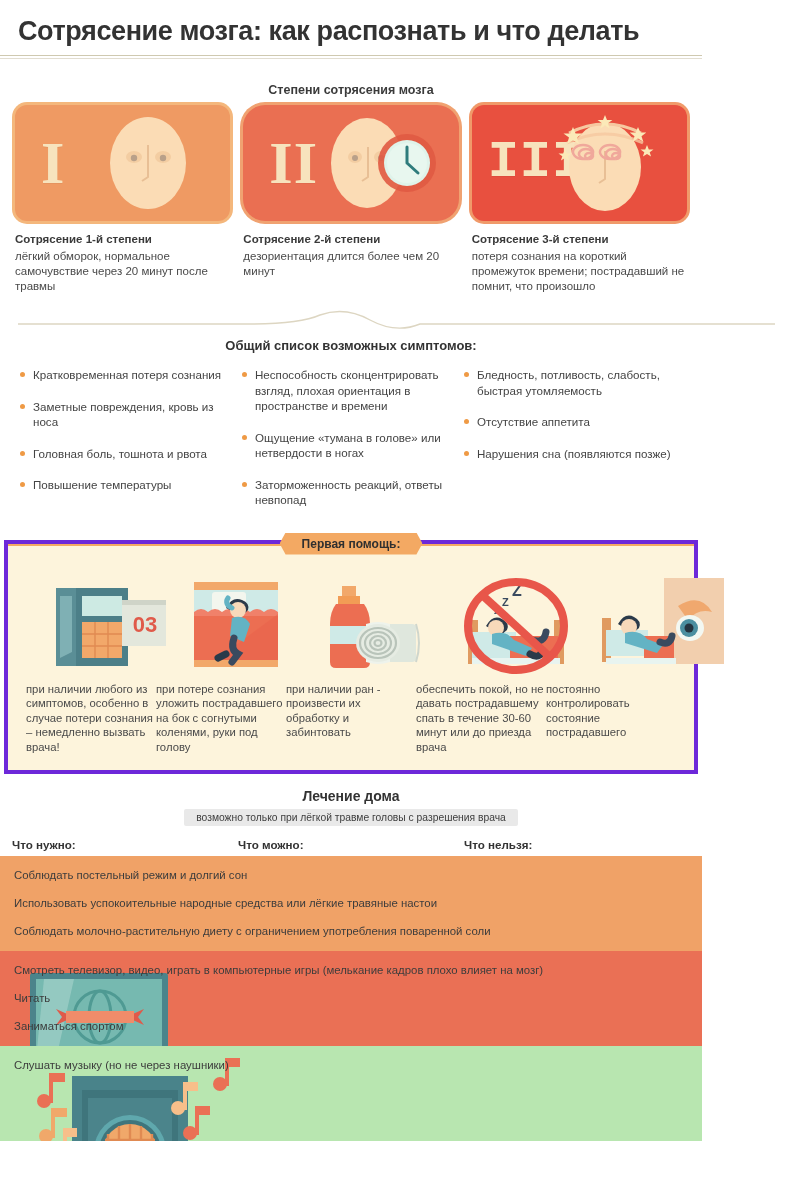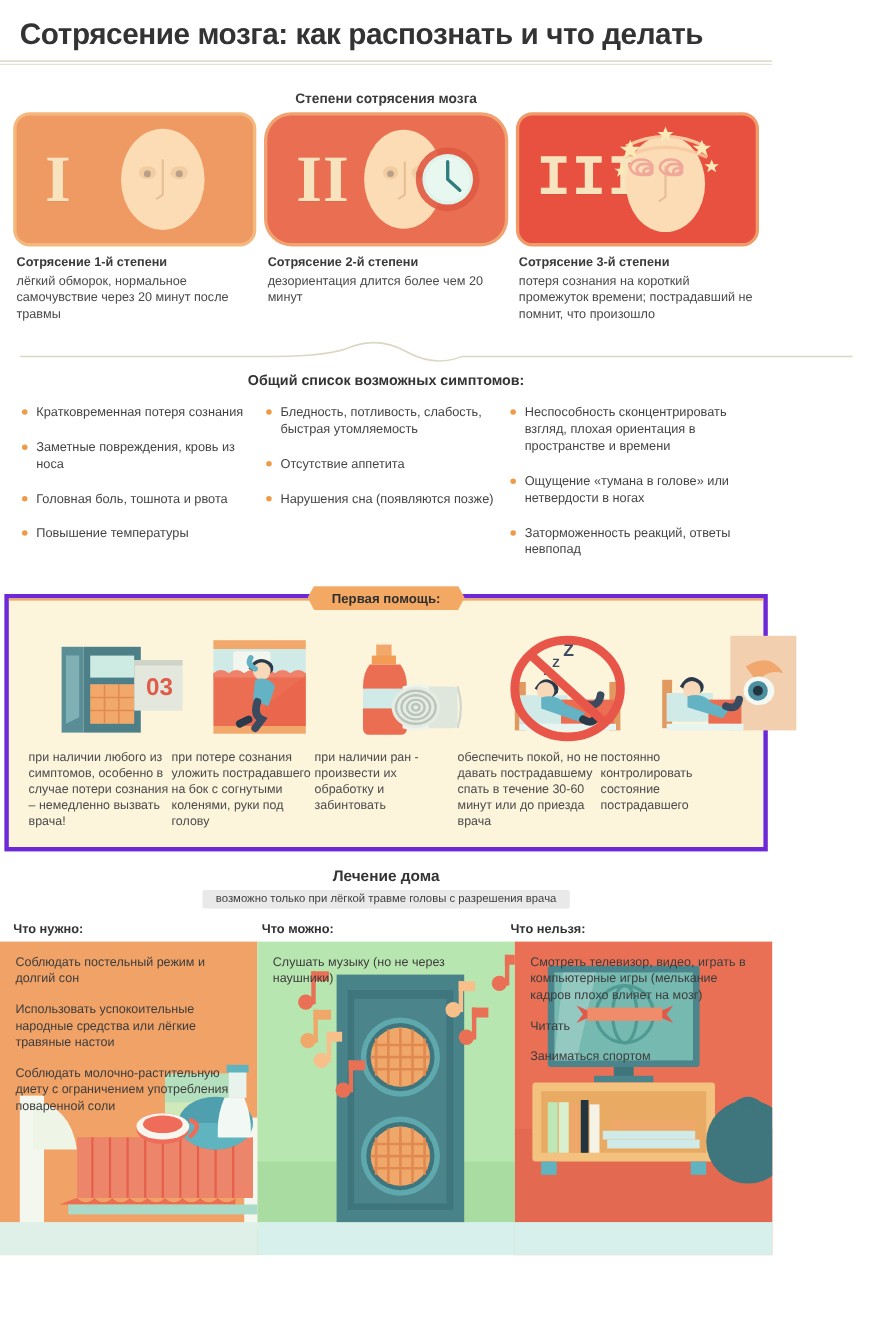--- a/index.html
+++ b/index.html
@@ -90,21 +90,21 @@
   
   .home{margin-top:14px;}
   .home-title{text-align:center;font-size:14px;font-weight:bold;color:#333;}
   .home-sub{
     display:block;margin:5px auto 0 auto;width:max-content;
     background:#e9e9e9;color:#3d3d3d;font-size:10.3px;
     padding:3px 12px;border-radius:2px;
   }
   .home-heads{display:flex;padding:12px 12px 5px 12px;}
   .home-heads div{flex:1;font-size:11.6px;font-weight:bold;color:#333;}
-  .home-cols{display:flex;height:285px;}
+  .home-cols{display:flex;height:285px;flex-direction:column;}
   .hcol{flex:1;position:relative;overflow:hidden;}
   .hcol .pad{position:relative;z-index:3;padding:12px 14px 0 14px;}
   .hcol p{margin:0 0 13px 0;font-size:11.4px;line-height:15px;color:#3c3c3c;}
   .hc-art{position:absolute;left:0;right:0;bottom:0;top:0;z-index:1;}
 
   svg{display:block;}
 </style>
 </head>
 <body>
 
@@ -199,28 +199,28 @@
   <div class="symptoms">
     <div class="sym-title">Общий список возможных симптомов:</div>
     <div class="sym-cols">
       <div class="sym-col">
         <div class="sym-item">Кратковременная потеря сознания</div>
         <div class="sym-item">Заметные повреждения, кровь из носа</div>
         <div class="sym-item">Головная боль, тошнота и рвота</div>
         <div class="sym-item">Повышение температуры</div>
       </div>
       <div class="sym-col">
+        <div class="sym-item">Неспособность сконцентрировать взгляд, плохая ориентация в пространстве и времени</div>
+        <div class="sym-item">Ощущение «тумана в голове» или нетвердости в ногах</div>
+        <div class="sym-item">Заторможенность реакций, ответы невпопад</div>
+      </div>
+      <div class="sym-col">
         <div class="sym-item">Бледность, потливость, слабость, быстрая утомляемость</div>
         <div class="sym-item">Отсутствие аппетита</div>
         <div class="sym-item">Нарушения сна (появляются позже)</div>
-      </div>
-      <div class="sym-col">
-        <div class="sym-item">Неспособность сконцентрировать взгляд, плохая ориентация в пространстве и времени</div>
-        <div class="sym-item">Ощущение «тумана в голове» или нетвердости в ногах</div>
-        <div class="sym-item">Заторможенность реакций, ответы невпопад</div>
       </div>
     </div>
   </div>
 
   <div class="aid-wrap">
     <div class="aid-box">
       <div class="aid-line"></div>
       <div class="aid-ribbon">Первая помощь:</div>
 
       <div class="aid-icons">
@@ -393,20 +393,61 @@
             <rect x="0" y="255" width="265" height="30" fill="#dff0e9"></rect>
           </svg>
         </div>
         <div class="pad">
           <p>Соблюдать постельный режим и долгий сон</p>
           <p>Использовать успокоительные народные средства или лёгкие травяные настои</p>
           <p>Соблюдать молочно-растительную диету с ограничением употребления поваренной соли</p>
         </div>
       </div>
 
+      <div class="hcol" style="background:#ea7055;">
+        <div class="hc-art">
+          <svg width="264" height="285" viewBox="0 0 264 285" preserveAspectRatio="none">
+            <rect x="0" y="170" width="264" height="85" fill="#e36a51"></rect>
+            <rect x="0" y="255" width="264" height="30" fill="#d8f0ec"></rect>
+            <rect x="30" y="22" width="138" height="92" rx="3" fill="#4b848b"></rect>
+            <rect x="36" y="28" width="126" height="80" fill="#76b9b0"></rect>
+            <polygon points="44,28 74,28 56,108 36,108" fill="#cfe9e2" opacity=".35"></polygon>
+            <g fill="none" stroke="#4f9a93" stroke-width="3">
+              <circle cx="100" cy="66" r="26"></circle>
+              <ellipse cx="100" cy="66" rx="11" ry="26"></ellipse>
+              <line x1="74" y1="66" x2="126" y2="66"></line>
+            </g>
+            <path d="M56 58 l18 8 l-18 8 l6 -8z" fill="#e05a4a"></path>
+            <path d="M144 58 l-18 8 l18 8 l-6 -8z" fill="#e05a4a"></path>
+            <rect x="66" y="60" width="68" height="12" fill="#f08c6a"></rect>
+            <rect x="90" y="114" width="18" height="10" fill="#3f757c"></rect>
+            <rect x="72" y="122" width="54" height="6" fill="#4b848b"></rect>
+            <rect x="16" y="128" width="166" height="72" rx="3" fill="#f2c27e"></rect>
+            <rect x="24" y="136" width="150" height="56" fill="#e9ab63"></rect>
+            <rect x="30" y="146" width="9" height="46" fill="#bfe6b5"></rect>
+            <rect x="40" y="146" width="9" height="46" fill="#d9f0cf"></rect>
+            <rect x="50" y="148" width="9" height="44" fill="#f0a86a"></rect>
+            <rect x="60" y="144" width="7" height="48" fill="#24343f"></rect>
+            <rect x="68" y="148" width="9" height="44" fill="#f5f2e6"></rect>
+            <rect x="80" y="172" width="84" height="8" fill="#cfeae7"></rect>
+            <rect x="84" y="180" width="84" height="8" fill="#cfeae7"></rect>
+            <rect x="88" y="162" width="76" height="9" fill="#f0a86a"></rect>
+            <rect x="24" y="200" width="14" height="12" fill="#5fb4c0"></rect>
+            <rect x="160" y="200" width="14" height="12" fill="#5fb4c0"></rect>
+            <circle cx="212" cy="182" r="38" fill="#3f757c"></circle>
+            <path d="M200 146 q12 -10 24 0 l0 12 l-8 0 l0 -8 q-4 -5 -8 0 l0 8 l-8 0z" fill="#3f757c"></path>
+          </svg>
+        </div>
+        <div class="pad">
+          <p>Смотреть телевизор, видео, играть в компьютерные игры (мелькание кадров плохо влияет на мозг)</p>
+          <p>Читать</p>
+          <p>Заниматься спортом</p>
+        </div>
+      </div>
+
       <div class="hcol" style="background:#b8e6b0;">
         <div class="hc-art">
           <svg width="264" height="285" viewBox="0 0 264 285" preserveAspectRatio="none">
             <rect x="0" y="200" width="264" height="55" fill="#a8dca0"></rect>
             <rect x="0" y="255" width="264" height="30" fill="#d8f0ec"></rect>
             <rect x="72" y="30" width="116" height="225" fill="#49838a"></rect>
             <rect x="82" y="44" width="96" height="200" fill="#3f757c"></rect>
             <rect x="88" y="52" width="84" height="186" fill="#4b848b"></rect>
             <circle cx="130" cy="105" r="36" fill="#5fa8ad"></circle>
             <circle cx="130" cy="105" r="31" fill="#3f757c"></circle>
@@ -469,57 +510,16 @@
                 <rect x="225" y="12" width="4" height="28" fill="#ea7055"></rect>
                 <rect x="225" y="12" width="15" height="9" fill="#ea7055"></rect>
             </g>
           </svg>
         </div>
         <div class="pad">
           <p>Слушать музыку (но не через наушники)</p>
         </div>
       </div>
 
-      <div class="hcol" style="background:#ea7055;">
-        <div class="hc-art">
-          <svg width="264" height="285" viewBox="0 0 264 285" preserveAspectRatio="none">
-            <rect x="0" y="170" width="264" height="85" fill="#e36a51"></rect>
-            <rect x="0" y="255" width="264" height="30" fill="#d8f0ec"></rect>
-            <rect x="30" y="22" width="138" height="92" rx="3" fill="#4b848b"></rect>
-            <rect x="36" y="28" width="126" height="80" fill="#76b9b0"></rect>
-            <polygon points="44,28 74,28 56,108 36,108" fill="#cfe9e2" opacity=".35"></polygon>
-            <g fill="none" stroke="#4f9a93" stroke-width="3">
-              <circle cx="100" cy="66" r="26"></circle>
-              <ellipse cx="100" cy="66" rx="11" ry="26"></ellipse>
-              <line x1="74" y1="66" x2="126" y2="66"></line>
-            </g>
-            <path d="M56 58 l18 8 l-18 8 l6 -8z" fill="#e05a4a"></path>
-            <path d="M144 58 l-18 8 l18 8 l-6 -8z" fill="#e05a4a"></path>
-            <rect x="66" y="60" width="68" height="12" fill="#f08c6a"></rect>
-            <rect x="90" y="114" width="18" height="10" fill="#3f757c"></rect>
-            <rect x="72" y="122" width="54" height="6" fill="#4b848b"></rect>
-            <rect x="16" y="128" width="166" height="72" rx="3" fill="#f2c27e"></rect>
-            <rect x="24" y="136" width="150" height="56" fill="#e9ab63"></rect>
-            <rect x="30" y="146" width="9" height="46" fill="#bfe6b5"></rect>
-            <rect x="40" y="146" width="9" height="46" fill="#d9f0cf"></rect>
-            <rect x="50" y="148" width="9" height="44" fill="#f0a86a"></rect>
-            <rect x="60" y="144" width="7" height="48" fill="#24343f"></rect>
-            <rect x="68" y="148" width="9" height="44" fill="#f5f2e6"></rect>
-            <rect x="80" y="172" width="84" height="8" fill="#cfeae7"></rect>
-            <rect x="84" y="180" width="84" height="8" fill="#cfeae7"></rect>
-            <rect x="88" y="162" width="76" height="9" fill="#f0a86a"></rect>
-            <rect x="24" y="200" width="14" height="12" fill="#5fb4c0"></rect>
-            <rect x="160" y="200" width="14" height="12" fill="#5fb4c0"></rect>
-            <circle cx="212" cy="182" r="38" fill="#3f757c"></circle>
-            <path d="M200 146 q12 -10 24 0 l0 12 l-8 0 l0 -8 q-4 -5 -8 0 l0 8 l-8 0z" fill="#3f757c"></path>
-          </svg>
-        </div>
-        <div class="pad">
-          <p>Смотреть телевизор, видео, играть в компьютерные игры (мелькание кадров плохо влияет на мозг)</p>
-          <p>Читать</p>
-          <p>Заниматься спортом</p>
-        </div>
-      </div>
-
     </div>
   </div>
 
 </div>
 
 </body></html>

